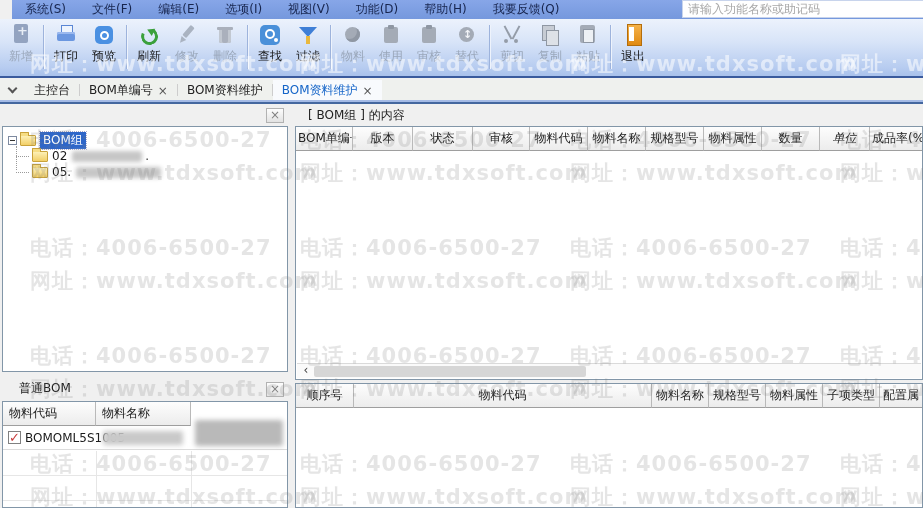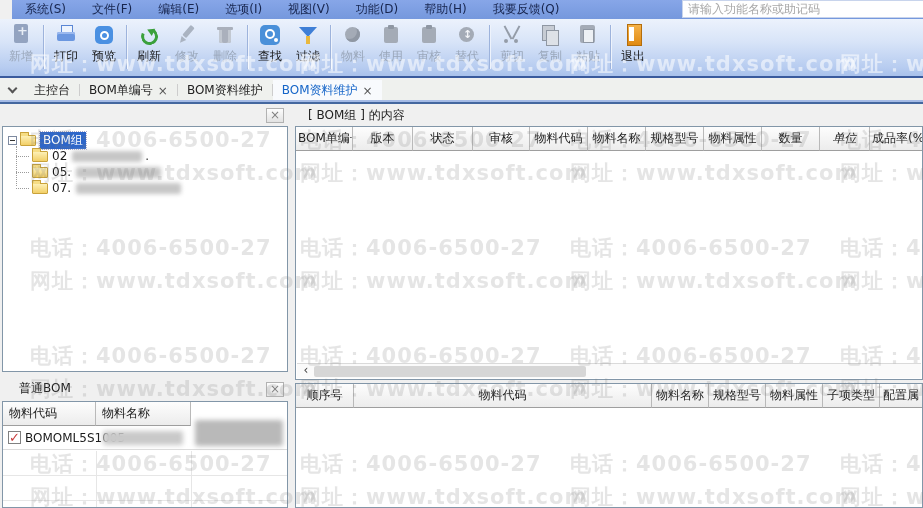--- a/index.html
+++ b/index.html
@@ -248,25 +248,20 @@
     <div class="trow">
       <span class="folder"></span>
       <span>02</span>
       <span class="blur-block" style="width:70px"></span>
       <span class="suffix">.</span>
     </div>
     <div class="trow">
       <span class="folder"></span>
       <span>05.</span>
       <span class="blur-block" style="width:85px"></span>
-    </div>
-    <div class="trow">
-      <span class="folder"></span>
-      <span>07.</span>
-      <span class="blur-block" style="width:105px"></span>
     </div>
   </div>
 </div>
 
 <div id="bl-head">
   <span>普通BOM</span>
   <div class="panel-close"></div>
 </div>
 <div id="bl-table">
   <div class="hrow">

